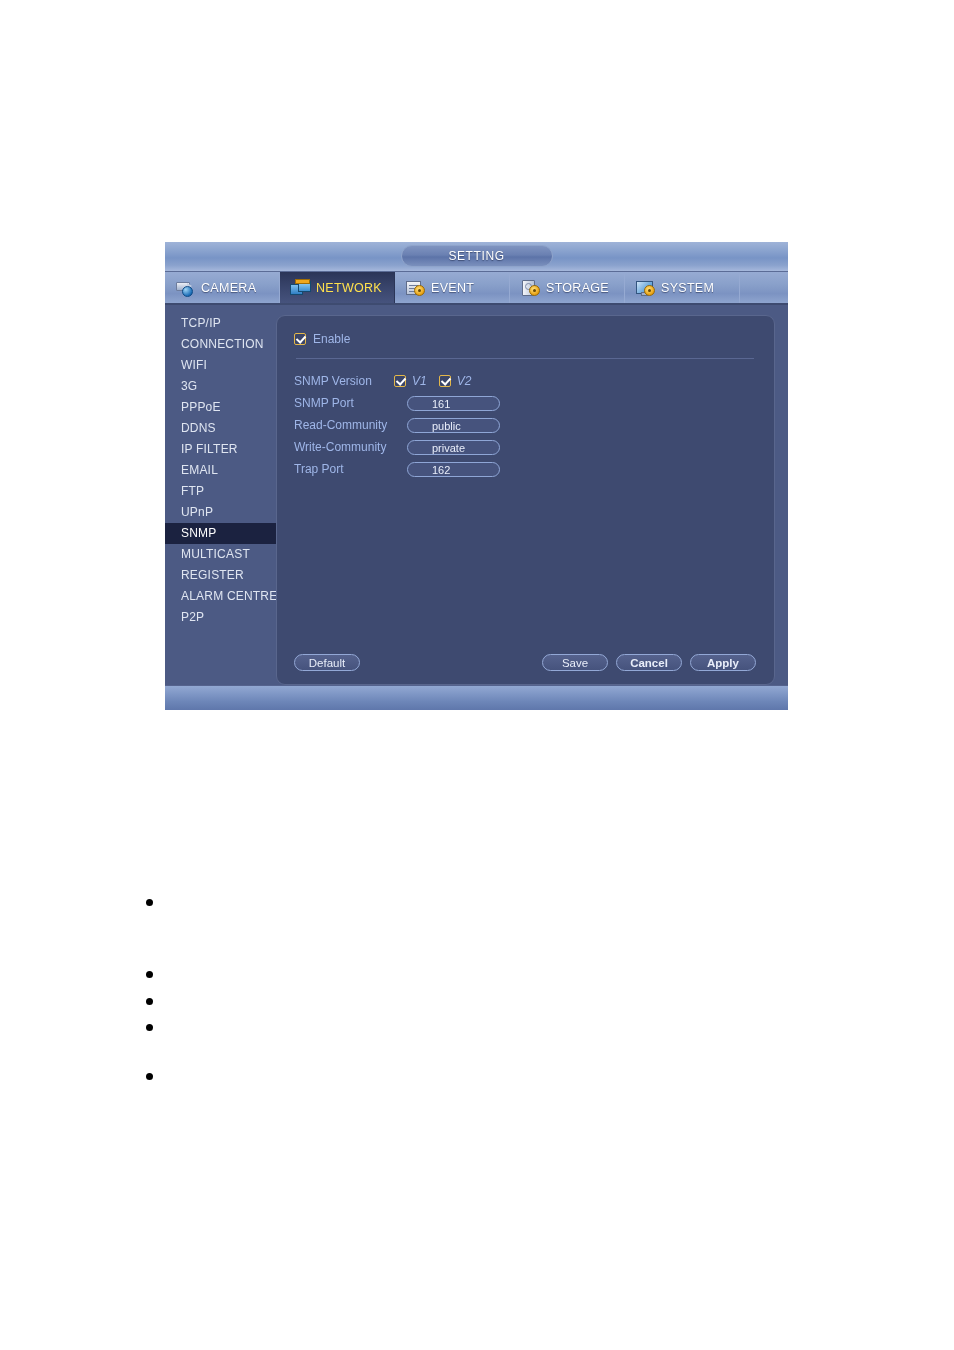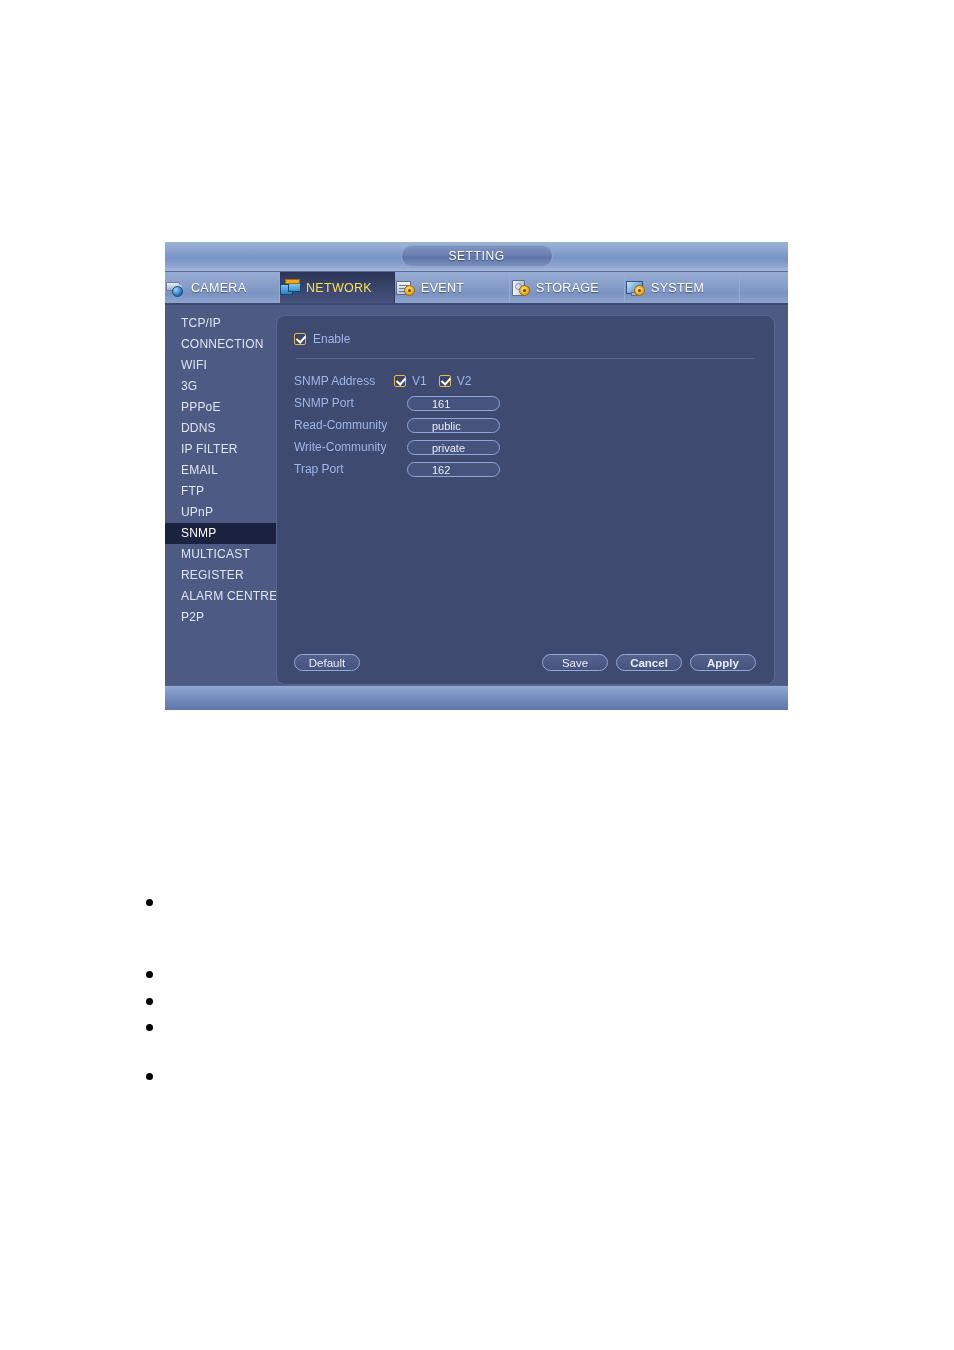--- a/index.html
+++ b/index.html
@@ -60,20 +60,21 @@
     background: linear-gradient(to bottom, #97abd3 0%, #89a0ca 40%, #7c93c2 70%, #8fa5cf 100%);
     display: flex;
     border-bottom: 2px solid #3e4b70;
     box-sizing: border-box;
   }
   .tab {
     position: relative;
     width: 115px;
     display: flex;
     align-items: center;
+    padding-left: 10px;
     box-sizing: border-box;
     color: #ffffff;
     font-size: 12.5px;
     letter-spacing: .3px;
     border-right: 1px solid #96aad2;
     text-shadow: 0 1px 1px rgba(25,35,65,.55);
   }
   .tab.active {
     background: linear-gradient(to bottom, #2b3557 0%, #39456c 50%, #46537d 100%);
     color: #ffe14d;
@@ -253,21 +254,21 @@
     font-size: 11px;
     line-height: 14px;
     padding: 0 24px;
     box-sizing: border-box;
     white-space: nowrap;
     overflow: hidden;
     margin-left: 13px;
   }
   .verwrap { display: flex; align-items: center; }
   .verwrap .vlbl {
-    color: #9fb6e8; font-size: 12px; margin: 0 12px 0 6px;
+    color: #9fb6e8; font-size: 12px; margin: 0 12px 0 6px; font-style: italic;
   }
 
   
   .panel-btns {
     position: absolute;
     left: 17px;
     right: 18px;
     bottom: 13px;
     display: flex;
     align-items: flex-end;
@@ -384,21 +385,21 @@
     <div class="panel">
 
       <div class="row-enable">
         <span class="chk on"></span>
         <span class="chk-label">Enable</span>
       </div>
 
       <div class="sep"></div>
 
       <div class="frow">
-        <span class="flabel">SNMP Address</span>
+        <span class="flabel">SNMP Version</span>
         <span class="verwrap">
           <span class="chk on"></span>
           <span class="vlbl">V1</span>
           <span class="chk on"></span>
           <span class="vlbl">V2</span>
         </span>
       </div>
 
       <div class="frow">
         <span class="flabel">SNMP Port</span>

